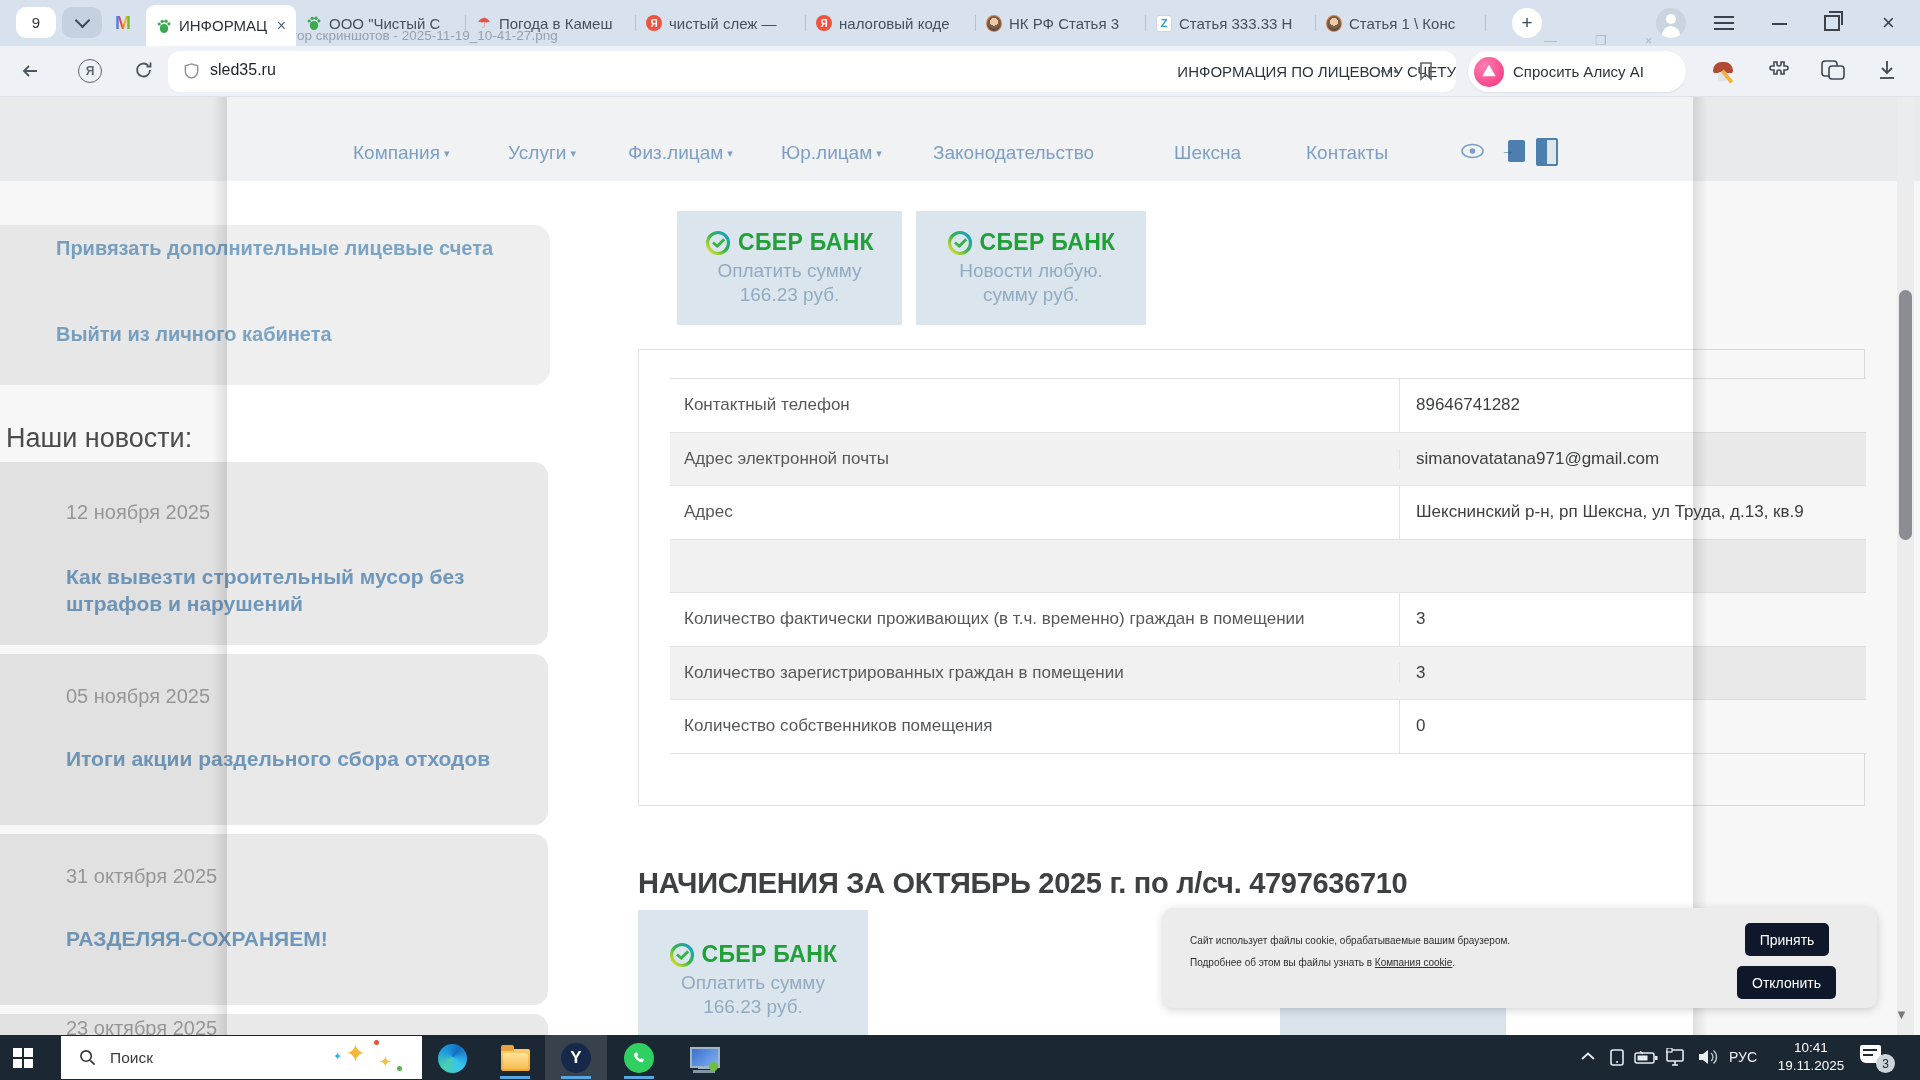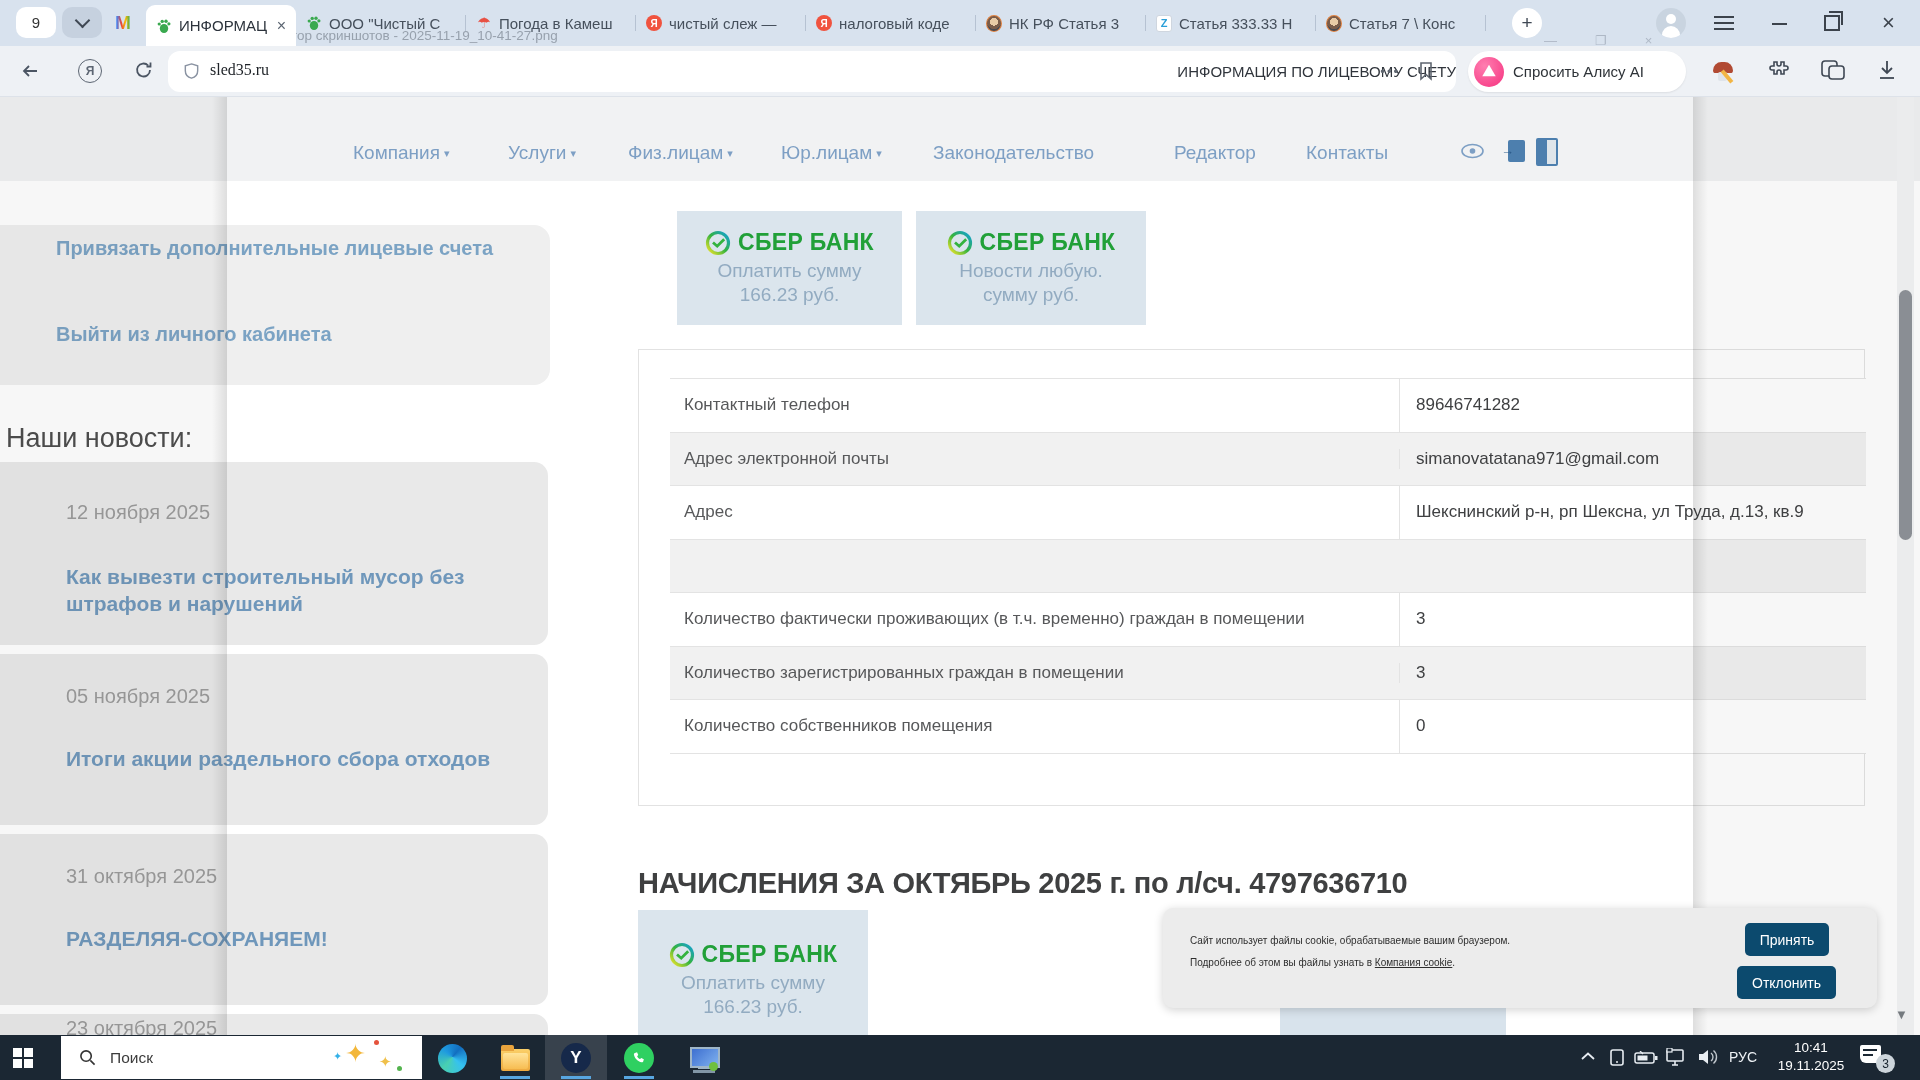--- a/index.html
+++ b/index.html
@@ -51,21 +51,21 @@
   #editor-ctrls{left:1544px;top:33px;display:flex;gap:38px;color:#a7b1bf;font-size:13px;opacity:.85;}
 
   
   #addressbar{left:0;top:46px;width:1920px;height:51px;background:#eef1f5;border-bottom:1px solid #dde2e9;box-sizing:border-box;}
   #omni{left:168px;top:5px;width:1288px;height:41px;background:#fff;border-radius:12px;}
   #btn-back{left:20px;top:15px;}
   #btn-ya{left:78px;top:13px;width:22px;height:22px;border-radius:50%;border:1.5px solid #5d6673;color:#5d6673;
           font-size:12px;display:flex;align-items:center;justify-content:center;font-weight:bold;}
   #btn-refresh{left:134px;top:14px;}
   #omni-shield{left:14px;top:11px;}
-  #omni-url{left:42px;top:10px;font-size:16px;color:#1e2227;font-family:Liberation Serif, serif;}
+  #omni-url{left:42px;top:10px;font-size:16px;color:#1e2227;}
   #omni-title{left:0;right:0;top:12px;text-align:right;font-size:15px;color:#30353c;}
   #omni-dots{right:56px;top:13px;font-size:13px;letter-spacing:2px;color:#5f6670;}
   #omni-bm{right:22px;top:10px;}
   #alice{left:1468px;top:5px;width:218px;height:41px;background:#fff;border-radius:21px;display:flex;
          align-items:center;gap:9px;padding-left:6px;box-sizing:border-box;font-size:15px;color:#2e3338;
          box-shadow:0 1px 2px rgba(0,0,0,.08);}
   #alice-ico{width:30px;height:30px;border-radius:50%;background:radial-gradient(circle at 35% 30%,#ff7eb0,#f5317f);position:relative;}
   #alice-ico::before{content:"";position:absolute;left:7px;top:7px;width:16px;height:15px;background:#fff;
                      clip-path:polygon(50% 8%,92% 85%,8% 85%);border-radius:3px;}
   .extico{top:12px;}
@@ -110,21 +110,21 @@
       display:flex;align-items:center;}
   .tv{padding-left:16px;color:#3f4042;display:flex;align-items:center;}
 
   #charges{left:638px;top:770px;font-size:29px;font-weight:bold;color:#3f4041;letter-spacing:-.3px;}
   #behind-box{left:1280px;top:911px;width:226px;height:27px;background:#d8e3ec;}
 
   
   #cookie{left:1163px;top:811px;width:714px;height:100px;background:#ececec;border-radius:10px;
           box-shadow:0 2px 10px rgba(0,0,0,.18);}
   .cktext{position:absolute;left:1190px;font-size:10px;color:#2e2e2e;}
-  .ckbtn{position:absolute;background:#0c4a6e;color:#fff;border-radius:5px;font-size:14px;
+  .ckbtn{position:absolute;background:#0f172a;color:#fff;border-radius:5px;font-size:14px;
          display:flex;align-items:center;justify-content:center;}
   #ck-link{text-decoration:underline;}
 
   
   #scrolltrack{left:1897px;top:0;width:17px;height:938px;background:#f3f4f5;}
   #scrollthumb{left:1899px;top:193px;width:13px;height:250px;background:#8e9298;border-radius:7px;}
   #scrolldown{left:1895px;top:910px;color:#787d82;font-size:13px;}
 
   
   .dim{pointer-events:none;background:rgba(60,70,80,.045);top:0;height:938px;}
@@ -256,21 +256,21 @@
       <div class="tab">
         <span class="fav">
             <span class="fav-z">Z</span>
           </span>
         <span class="tlabel">Статья 333.33 Н</span>
       </div>
       <div class="tab">
         <span class="fav">
             <span class="fav-portrait"></span>
           </span>
-        <span class="tlabel">Статья 7 \ Конс</span>
+        <span class="tlabel">Статья 1 \ Конс</span>
       </div>
     </div>
 
     <div id="newtab" class="abs">+</div>
     <div id="profile"></div>
     <div id="hamb" class="abs">
         <div></div>
         <div></div>
         <div></div>
       </div>
@@ -335,21 +335,21 @@
     </div>
   </div>
 
   <div id="page" class="abs">
     <div id="siteheader" class="abs"></div>
     <div class="nav" style="left:353px"><span>Компания</span><span class="caret">▾</span></div>
     <div class="nav" style="left:508px"><span>Услуги</span><span class="caret">▾</span></div>
     <div class="nav" style="left:628px"><span>Физ.лицам</span><span class="caret">▾</span></div>
     <div class="nav" style="left:781px"><span>Юр.лицам</span><span class="caret">▾</span></div>
     <div class="nav" style="left:933px"><span>Законодательство</span></div>
-    <div class="nav" style="left:1174px"><span>Редактор</span></div>
+    <div class="nav" style="left:1174px"><span>Шексна</span></div>
     <div class="nav" style="left:1306px"><span>Контакты</span></div>
     <div id="hdr-eye" class="abs">
       <svg width="25" height="16" viewBox="0 0 25 16">
           <ellipse cx="12.5" cy="8" rx="10.5" ry="6.5" fill="none" stroke="#7d9fc4" stroke-width="1.6"></ellipse>
           <circle cx="12.5" cy="8" r="2.8" fill="#7d9fc4"></circle>
         </svg>
     </div>
     <div id="door1"></div>
     <div id="door2"></div>
 

